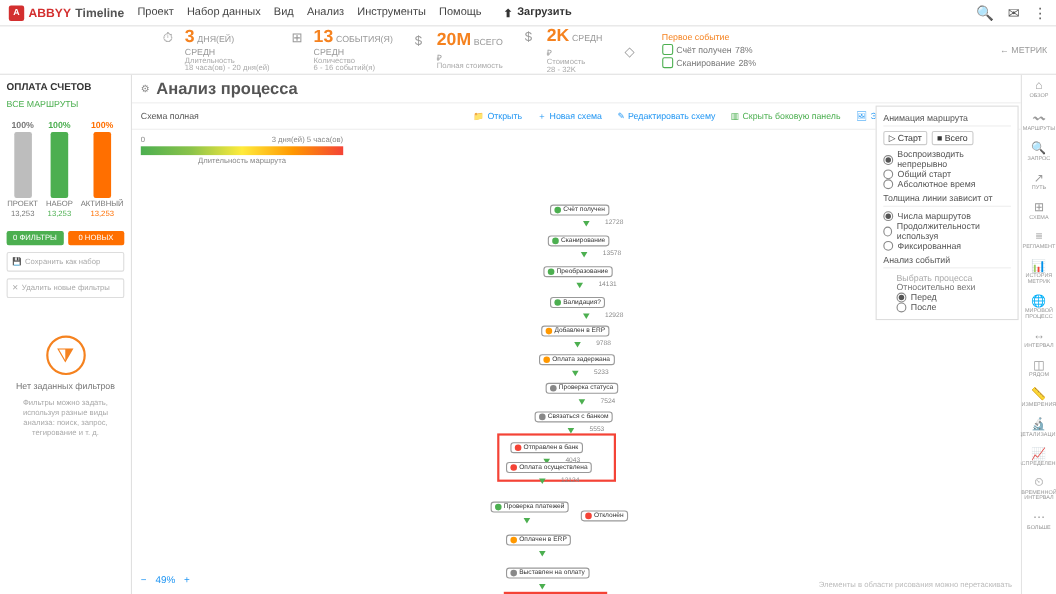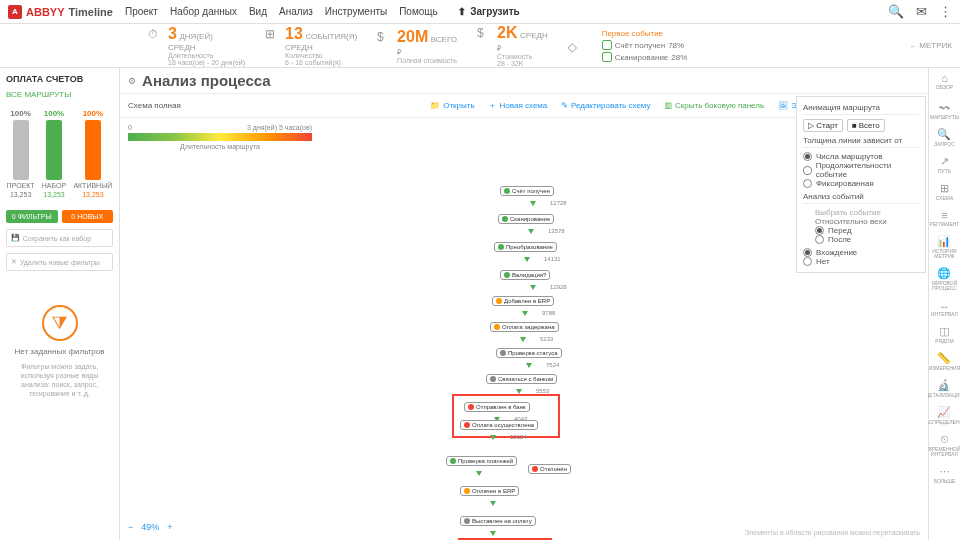--- a/index.html
+++ b/index.html
@@ -403,51 +403,55 @@
   <div class="p-btns">
     <span class="pb">
         <span>▷</span>
         <span>Старт</span>
       </span>
     <span class="pb">
         <span>■</span>
         <span>Всего</span>
       </span>
   </div>
+  <div id="opts1">
+      <div class="p-row">
+        <span class="radio on"></span>
+        <span>Воспроизводить непрерывно</span>
+      </div>
+      <div class="p-row">
+        <span class="radio "></span>
+        <span>Общий старт</span>
+      </div>
+      <div class="p-row">
+        <span class="radio "></span>
+        <span>Абсолютное время</span>
+      </div>
+    </div>
   <div class="p-sec">Толщина линии зависит от</div>
   <div id="opts2">
       <div class="p-row">
         <span class="radio on"></span>
         <span>Числа маршрутов</span>
       </div>
       <div class="p-row">
         <span class="radio "></span>
-        <span>Продолжительности событие</span>
+        <span>Продолжительности используя</span>
       </div>
       <div class="p-row">
         <span class="radio "></span>
         <span>Фиксированная</span>
       </div>
     </div>
   <div class="p-sec">Анализ событий</div>
   <div style="padding-left:12px">
-    <div class="p-row" style="color:#aaa">Выбрать событие</div>
+    <div class="p-row" style="color:#aaa">Выбрать процесса</div>
     <div class="p-row" style="color:#777">Относительно вехи</div>
     <div class="p-row">
         <span class="radio on"></span>
         <span>Перед</span>
       </div>
     <div class="p-row">
         <span class="radio"></span>
         <span>После</span>
       </div>
   </div>
-  <div id="opts4">
-      <div class="p-row">
-        <span class="radio on"></span>
-        <span>Вхождение</span>
-      </div>
-      <div class="p-row">
-        <span class="radio "></span>
-        <span>Нет</span>
-      </div>
-    </div>
 </div>
 
 </body></html>

